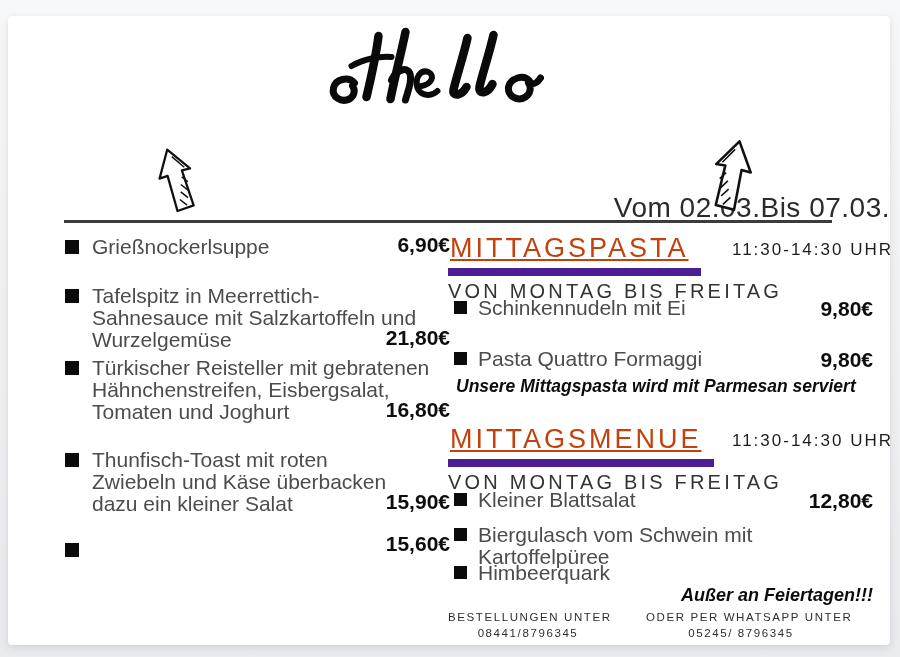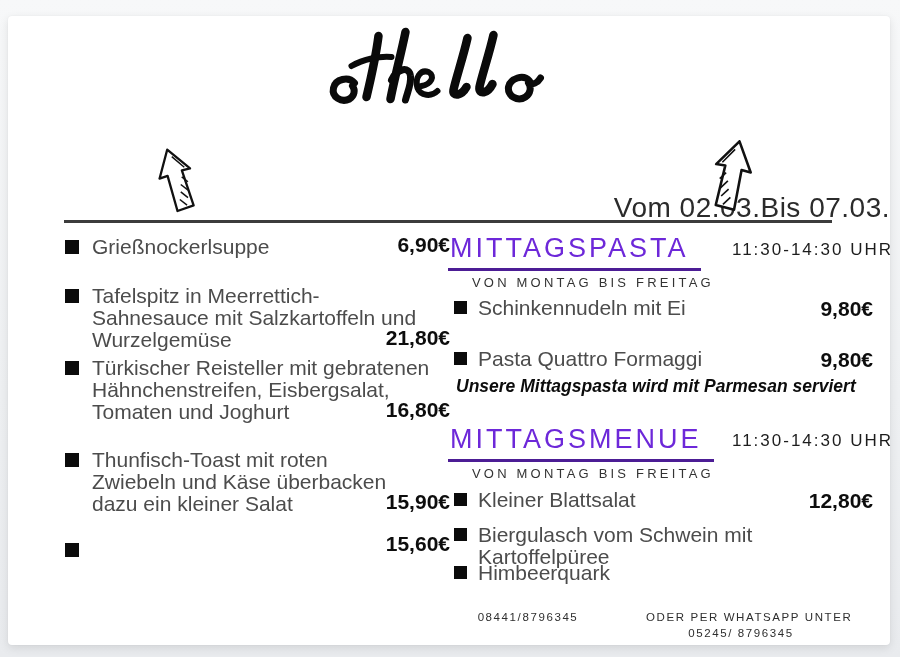--- a/index.html
+++ b/index.html
@@ -37,25 +37,25 @@
   .col-left { position:absolute; left:40px; top:220px; width:386px; height:400px; }
   .item { position:absolute; left:16px; width:100%; display:flex; }
   .bullet { width:14px; height:14px; background:#0b0b0b; margin:4px 13px 0 1px; flex:none; }
   .item-text { font-size:21px; line-height:22px; color:#4c4c4c; white-space:pre-line; }
   .item-price { position:absolute; right:0; bottom:1px; font-weight:bold; font-size:21px; color:#0d0d0d; }
 
   
   .col-right { position:absolute; left:440px; top:217px; width:445px; height:410px; }
   .sec { position:absolute; left:0; right:0; }
   .sec-title {
-    display:inline-block; font-size:27px; letter-spacing:3px; color:#6d28d9;
-    border-bottom:3px solid #4c1d95; padding:0 12px 4px 2px; white-space:nowrap;
+    display:inline-block; font-size:27px; letter-spacing:3px; color:#c2410c;
+    border-bottom:8px solid #4c1d95; padding:0 12px 4px 2px; white-space:nowrap;text-decoration:underline;
   }
   .sec-hours { position:absolute; top:7px; right:0; font-size:17px; letter-spacing:2px; color:#1d1d1d; white-space:nowrap; }
-  .sec-days { font-size:13px; letter-spacing:3.2px; color:#333; margin-top:4px; white-space:nowrap;margin-left:24px; }
+  .sec-days { font-size:20px; letter-spacing:3.2px; color:#333; margin-top:4px; white-space:nowrap; }
 
   .ritem { position:absolute; left:6px; right:0; display:flex; }
   .ritem .bullet { width:13px; height:13px; margin:4px 11px 0 0; }
   .ritem .item-price { top:0; bottom:auto; right:20px; }
 
   .note-italic { position:absolute; font-style:italic; font-weight:bold; color:#0c0c0c; white-space:nowrap; }
   .note-pasta { left:8px; top:143px; font-size:17.5px; }
   .note-menue { right:20px; top:352px; font-size:18px; text-align:right; }
 
   .contact { position:absolute; text-align:center; font-size:11.5px; letter-spacing:1.6px; color:#2e2e2e; line-height:16px; font-weight:500; white-space:nowrap; }
@@ -176,22 +176,24 @@
       <div class="ritem" style="top:291px">
         <span class="bullet"></span>
         <span class="item-text">Biergulasch vom Schwein mit
 Kartoffelpüree</span>
       </div>
       <div class="ritem" style="top:329px">
         <span class="bullet"></span>
         <span class="item-text">Himbeerquark</span>
       </div>
 
+      <div class="note-italic note-menue">Außer an Feiertagen!!!</div>
 
       <div class="contact contact-order">
+        <div>BESTELLUNGEN UNTER</div>
         <div>08441/8796345</div>
       </div>
       <div class="contact contact-wa">
         <div>ODER PER WHATSAPP UNTER</div>
         <div>05245/ 8796345</div>
       </div>
 
     </div>
   </div>
 </div>

